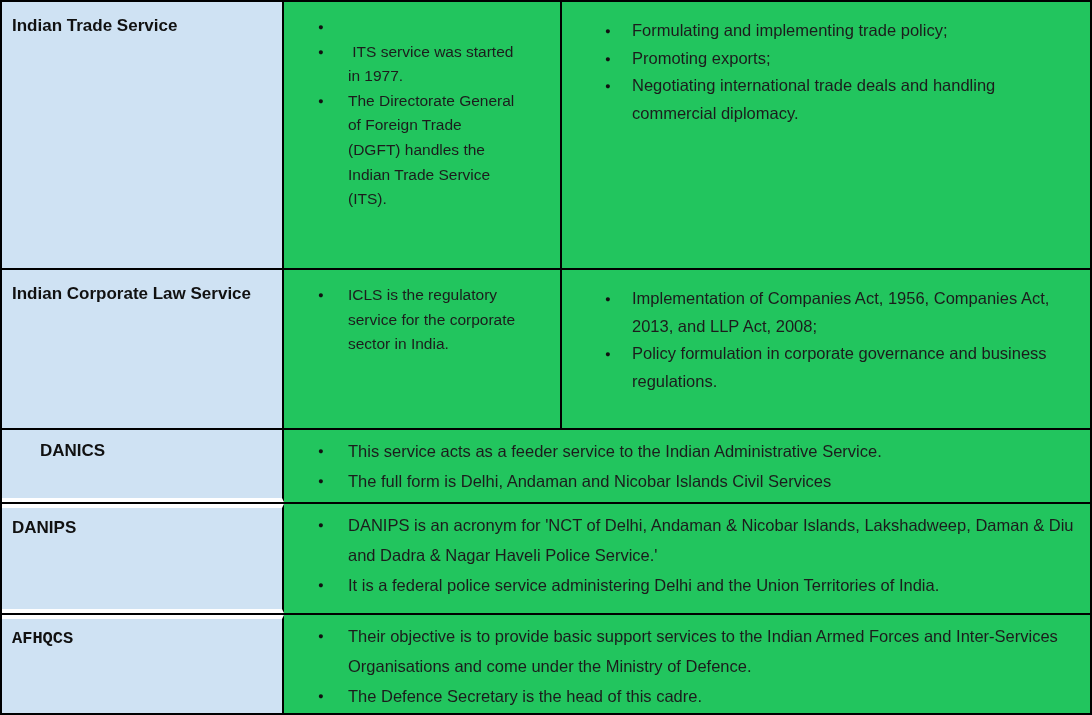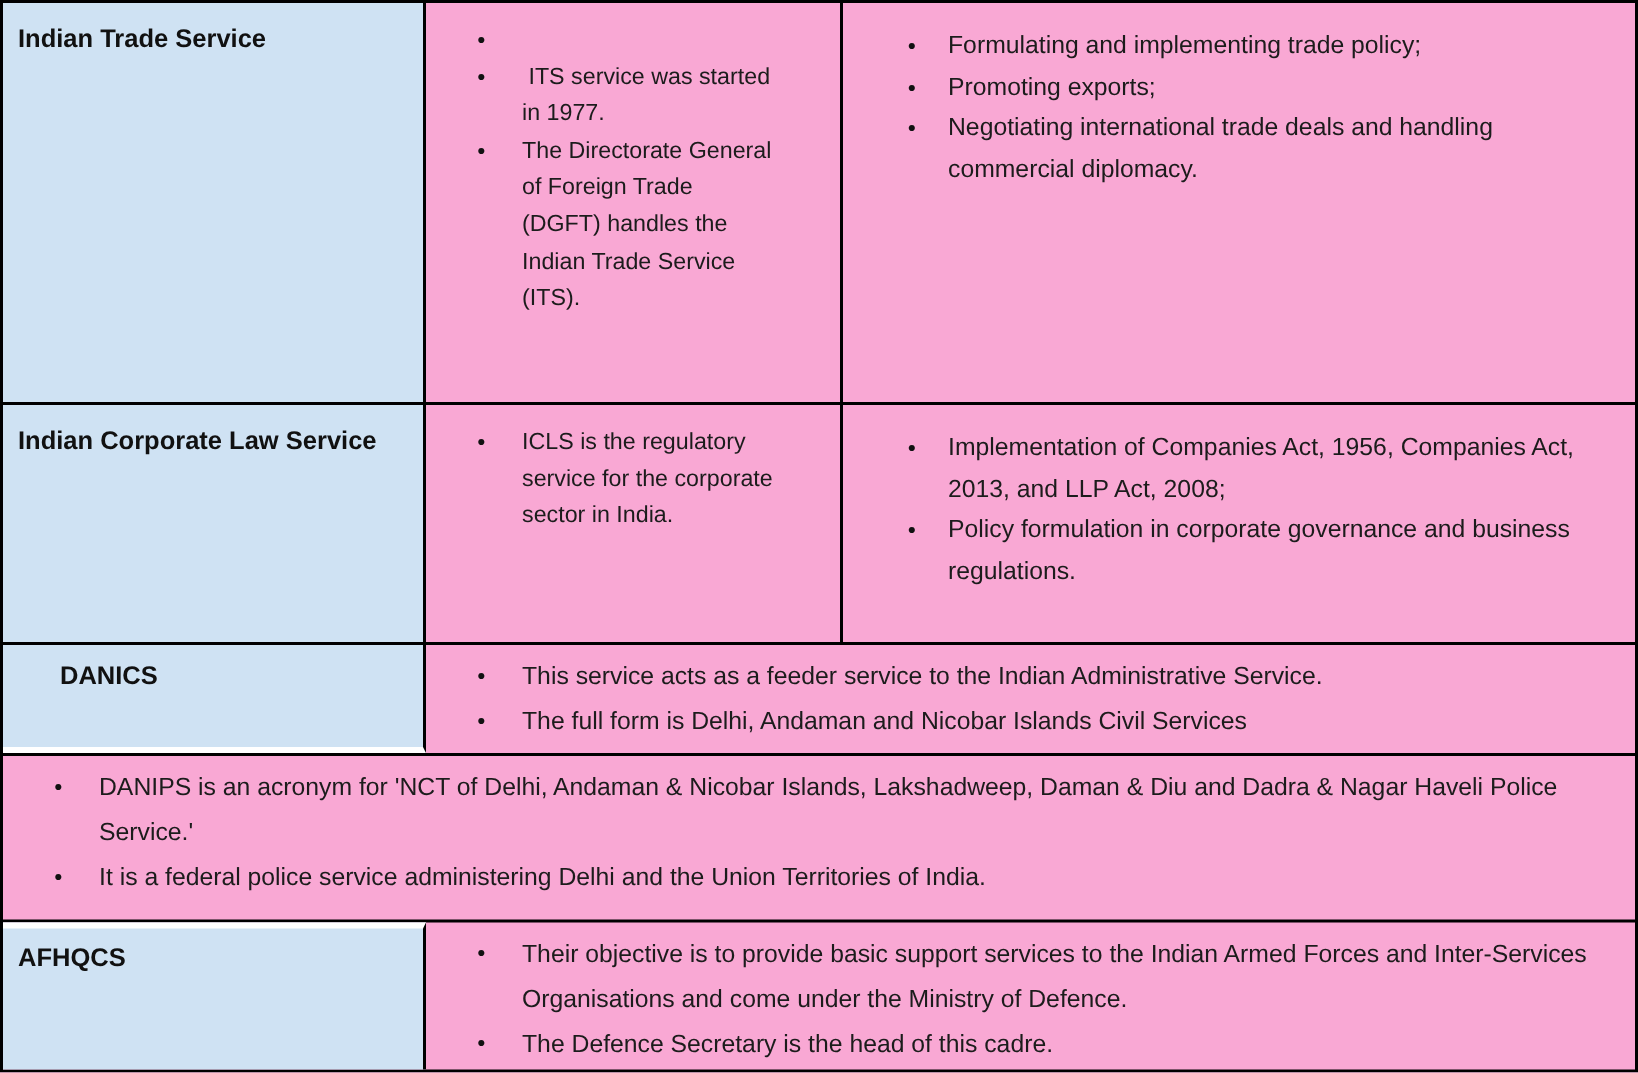--- a/index.html
+++ b/index.html
@@ -6,21 +6,21 @@
   body {
     width:1092px; height:715px; overflow:hidden;
     font-family:"Liberation Sans", sans-serif;
     color:#1c1c1c;
     -webkit-font-smoothing:antialiased;
   }
   .doc {
     width:1092px; height:715px; box-sizing:border-box;
     border:2px solid #000;
     display:flex; flex-direction:column;
-    background:#f9a8d4;
+    background:#22c55e;
   }
   .trow { display:flex; box-sizing:border-box; border-bottom:2px solid #000; }
   .trow.r1 { height:268px; }
   .trow.r2 { height:160px; }
   .trow.r3 { height:74px; }
   .trow.r4 { height:111px; }
   .trow.r5 { flex:1; border-bottom:none; }
 
   .cell { box-sizing:border-box; }
 
@@ -28,21 +28,21 @@
     flex:0 0 282px; width:282px;
     background:#cfe2f3;
     border-right:2px solid #000;
     padding:13px 8px 0 10px;
     font-size:17px; font-weight:bold; line-height:22px;
     color:#111;
   }
   
   .r3 .lbl { padding-top:10px; border-bottom:4px solid #fff;padding-left:38px; }
   .r4 .lbl { padding-top:9px;  border-top:4px solid #fff; border-bottom:4px solid #fff; }
-  .r5 .lbl { padding-top:9px;  border-top:4px solid #fff; }
+  .r5 .lbl { padding-top:9px;  border-top:4px solid #fff;font-family:Liberation Mono, monospace; }
 
   .mid {
     flex:0 0 278px; width:278px;
     border-right:2px solid #000;
     padding:13px 42px 0 34px;
     font-size:15.5px; line-height:24.6px;
   }
   .rightc {
     flex:1;
     padding:15px 14px 0 43px;
@@ -133,20 +133,23 @@
         <span class="btext">This service acts as a feeder service to the Indian Administrative Service.</span>
       </div>
       <div class="bitem">
         <span class="bullet">●</span>
         <span class="btext">The full form is Delhi, Andaman and Nicobar Islands Civil Services</span>
       </div>
     </div>
   </div>
 
   <div class="trow r4">
+    <div class="cell lbl">
+      <span>DANIPS</span>
+    </div>
     <div class="cell merged">
       <div class="bitem">
         <span class="bullet">●</span>
         <span class="btext">DANIPS is an acronym for 'NCT of Delhi, Andaman &amp; Nicobar Islands, Lakshadweep, Daman &amp; Diu and Dadra &amp; Nagar Haveli Police Service.'</span>
       </div>
       <div class="bitem">
         <span class="bullet">●</span>
         <span class="btext">It is a federal police service administering Delhi and the Union Territories of India.</span>
       </div>
     </div>

